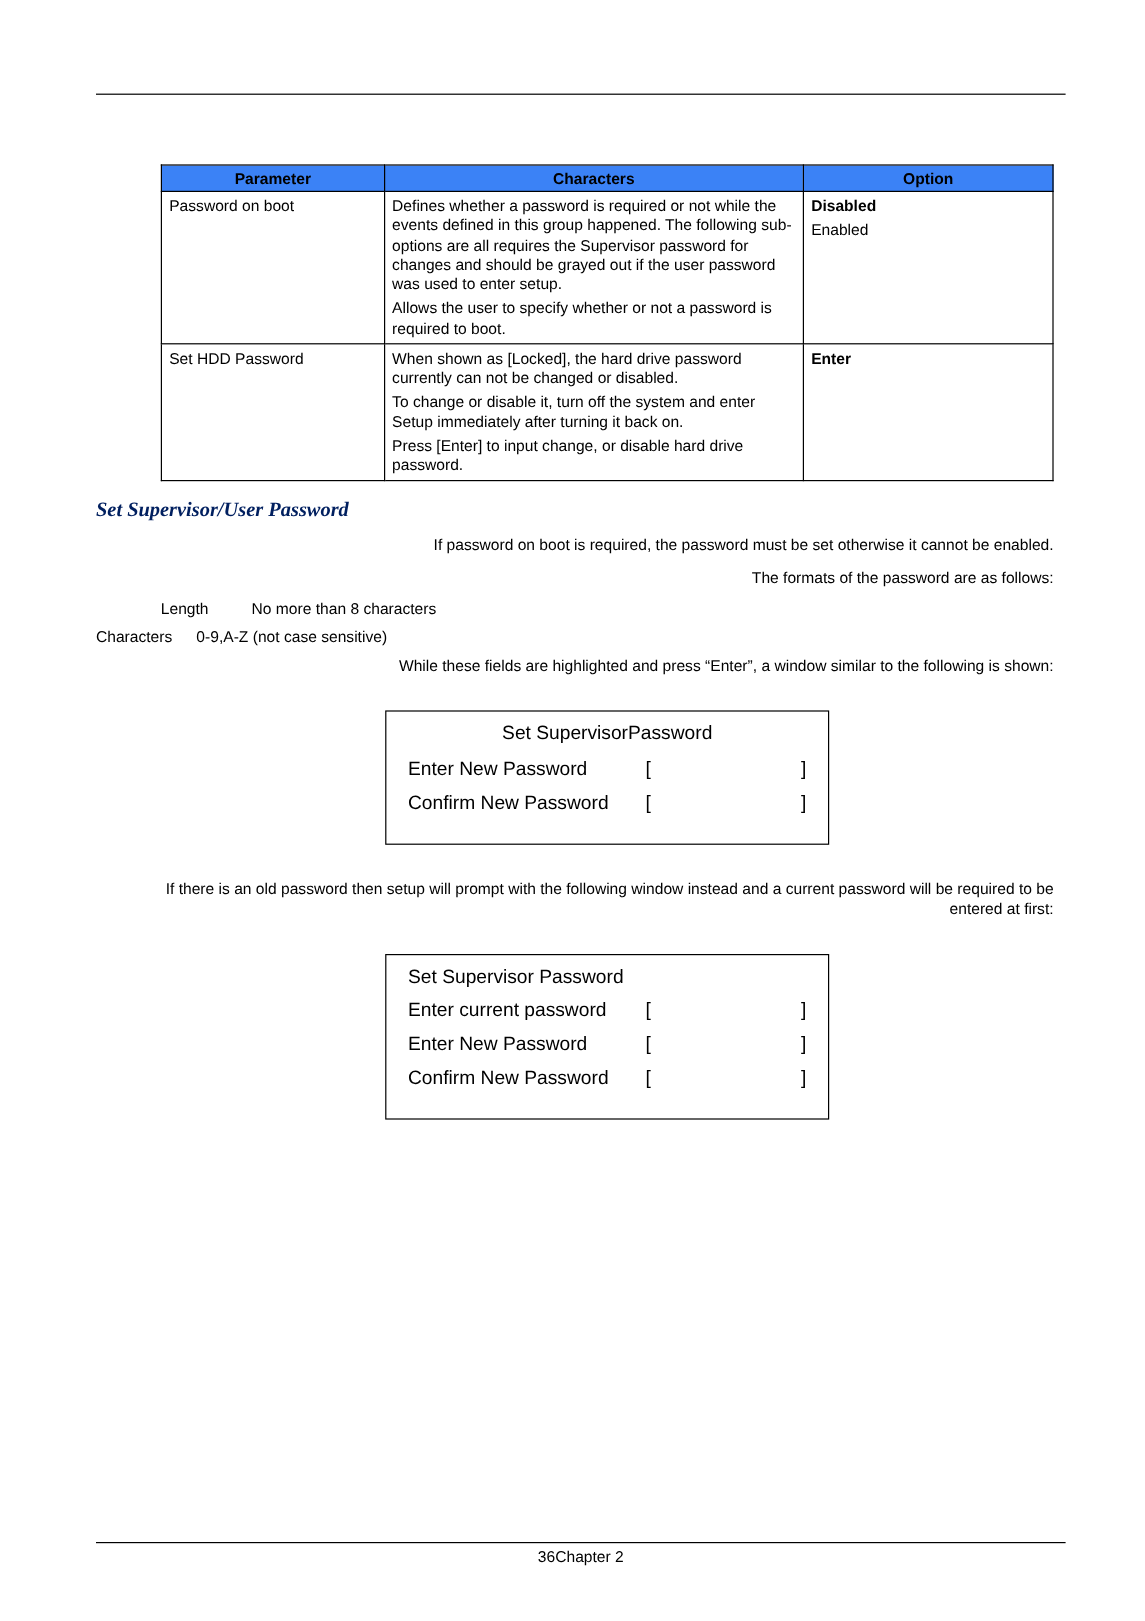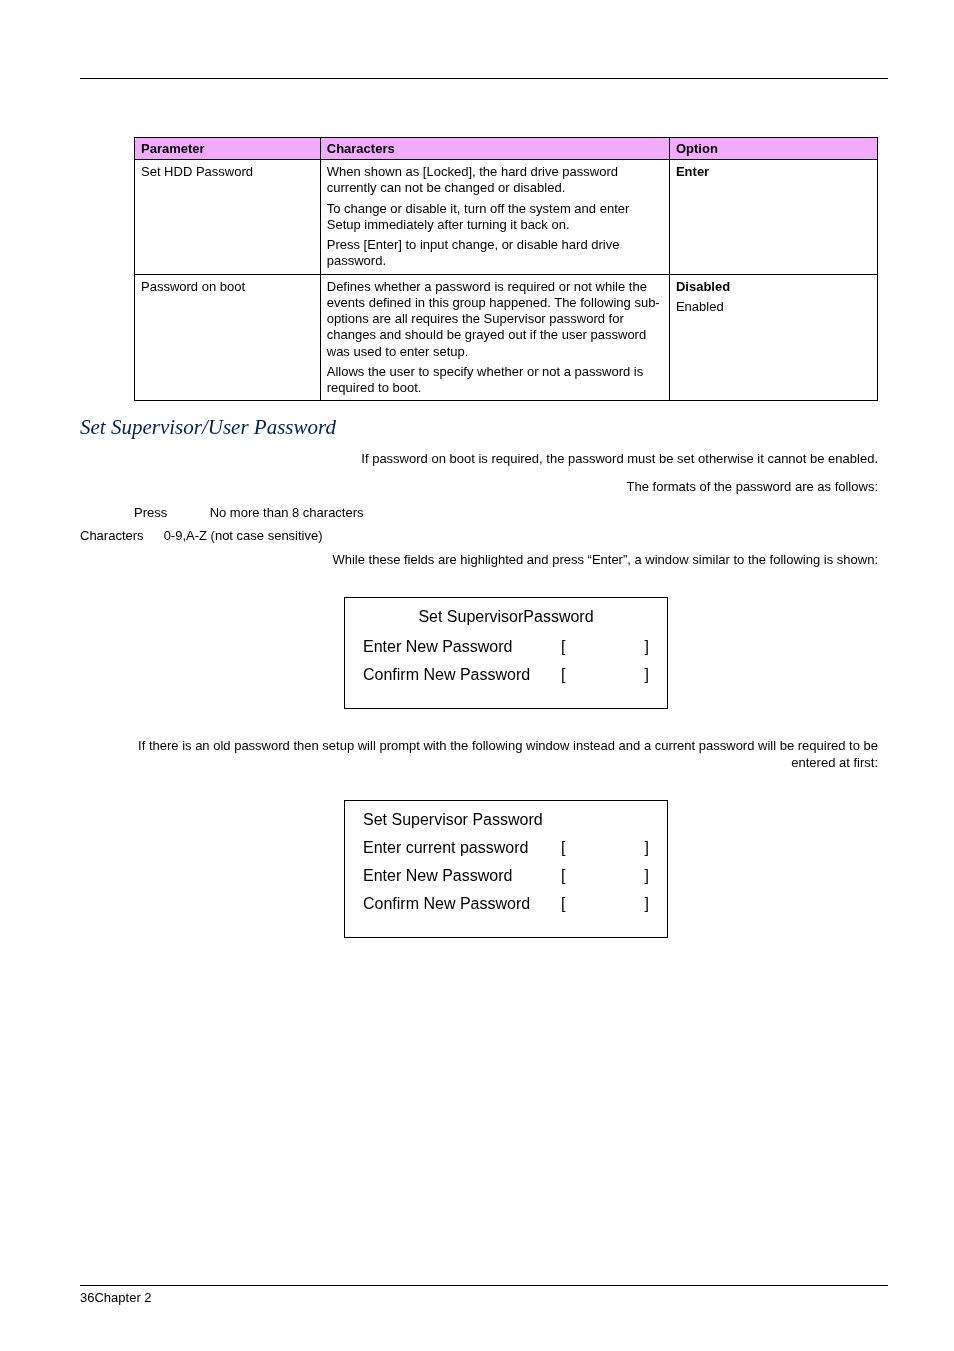--- a/index.html
+++ b/index.html
@@ -28,53 +28,53 @@
   table.main {
     border-collapse: collapse;
     width: 100%;
     table-layout: fixed;
     margin-bottom: 14px;
   }
   table.main col.c1 { width: 25%; }
   table.main col.c2 { width: 47%; }
   table.main col.c3 { width: 28%; }
   table.main th {
-    background: #f0abfc;
+    background: #3b82f6;
     font-weight: bold;
     font-size: 13px;
     border: 1px solid #000;
     padding: 3px 6px;
-    text-align: left;
+    text-align: center;
   }
   table.main td {
     border: 1px solid #000;
     padding: 4px 6px 4px 6px;
     vertical-align: top;
     font-size: 13px;
     line-height: 1.25;
   }
   table.main td p { margin: 0 0 4px 0; }
   table.main td p:last-child { margin-bottom: 0; }
   .b { font-weight: bold; }
   h2.section {
     font-family: Georgia, "Times New Roman", serif;
     font-style: italic;
-    font-weight: normal;
+    font-weight: bold;
     color: #001f5f;
-    font-size: 21px;
+    font-size: 17px;
     margin: 6px 0 10px -54px;
   }
   .body-text { margin: 0 0 10px 0; line-height: 1.35; text-align: right; }
   .format-line { margin: 0 0 8px 0; }
   .format-label { display: inline-block; width: 72px; }
   .chars-line { margin: 0 0 8px -54px; }
   .chars-label { display: inline-block; width: 80px; }
   .dialog {
     border: 1px solid #000;
-    width: 324px;
+    width: 370px;
     margin: 28px auto 28px auto;
     padding: 10px 18px 14px 18px;
   }
   .dialog-title {
     text-align: center;
     font-size: 16px;
     margin: 0 0 12px 0;
     letter-spacing: 0;
   }
   .dialog-row {
@@ -93,21 +93,21 @@
     right: 66px;
     bottom: 46px;
   }
   .footer-rule {
     border: none;
     border-top: 1px solid #000;
     margin: 0 0 4px 0;
   }
   .footer-row {
     display: flex;
-    justify-content: flex-start;
+    justify-content: center;
     font-size: 13px;
   }
 </style>
 </head>
 <body>
 
 <div class="page">
   <hr class="top-rule">
 
   <div class="content">
@@ -120,51 +120,51 @@
         </colgroup>
       <thead>
         <tr>
           <th>Parameter</th>
           <th>Characters</th>
           <th>Option</th>
         </tr>
       </thead>
       <tbody>
         <tr>
+          <td>Password on boot</td>
+          <td>
+            <p>Defines whether a password is required or not while the events defined in this group happened. The following sub-options are all requires the Supervisor password for changes and should be grayed out if the user password was used to enter setup.</p>
+            <p>Allows the user to specify whether or not a password is required to boot.</p>
+          </td>
+          <td>
+            <p class="b">Disabled</p>
+            <p>Enabled</p>
+          </td>
+        </tr>
+        <tr>
           <td>Set HDD Password</td>
           <td>
             <p>When shown as [Locked], the hard drive password currently can not be changed or disabled.</p>
             <p>To change or disable it, turn off the system and enter Setup immediately after turning it back on.</p>
             <p>Press [Enter] to input change, or disable hard drive password.</p>
           </td>
           <td>
             <p class="b">Enter</p>
           </td>
         </tr>
-        <tr>
-          <td>Password on boot</td>
-          <td>
-            <p>Defines whether a password is required or not while the events defined in this group happened. The following sub-options are all requires the Supervisor password for changes and should be grayed out if the user password was used to enter setup.</p>
-            <p>Allows the user to specify whether or not a password is required to boot.</p>
-          </td>
-          <td>
-            <p class="b">Disabled</p>
-            <p>Enabled</p>
-          </td>
-        </tr>
       </tbody>
     </table>
 
     <h2 class="section">Set Supervisor/User Password</h2>
 
     <p class="body-text">If password on boot is required, the password must be set otherwise it cannot be enabled.</p>
     <p class="body-text">The formats of the password are as follows:</p>
 
     <p class="format-line">
-      <span class="format-label">Press</span>
+      <span class="format-label">Length</span>
       <span>No more than 8 characters</span>
     </p>
 
     <p class="chars-line">
       <span class="chars-label">Characters</span>
       <span>0-9,A-Z (not case sensitive)</span>
     </p>
 
     <p class="body-text">While these fields are highlighted and press “Enter”,  a window similar to the following is shown:</p>
 

